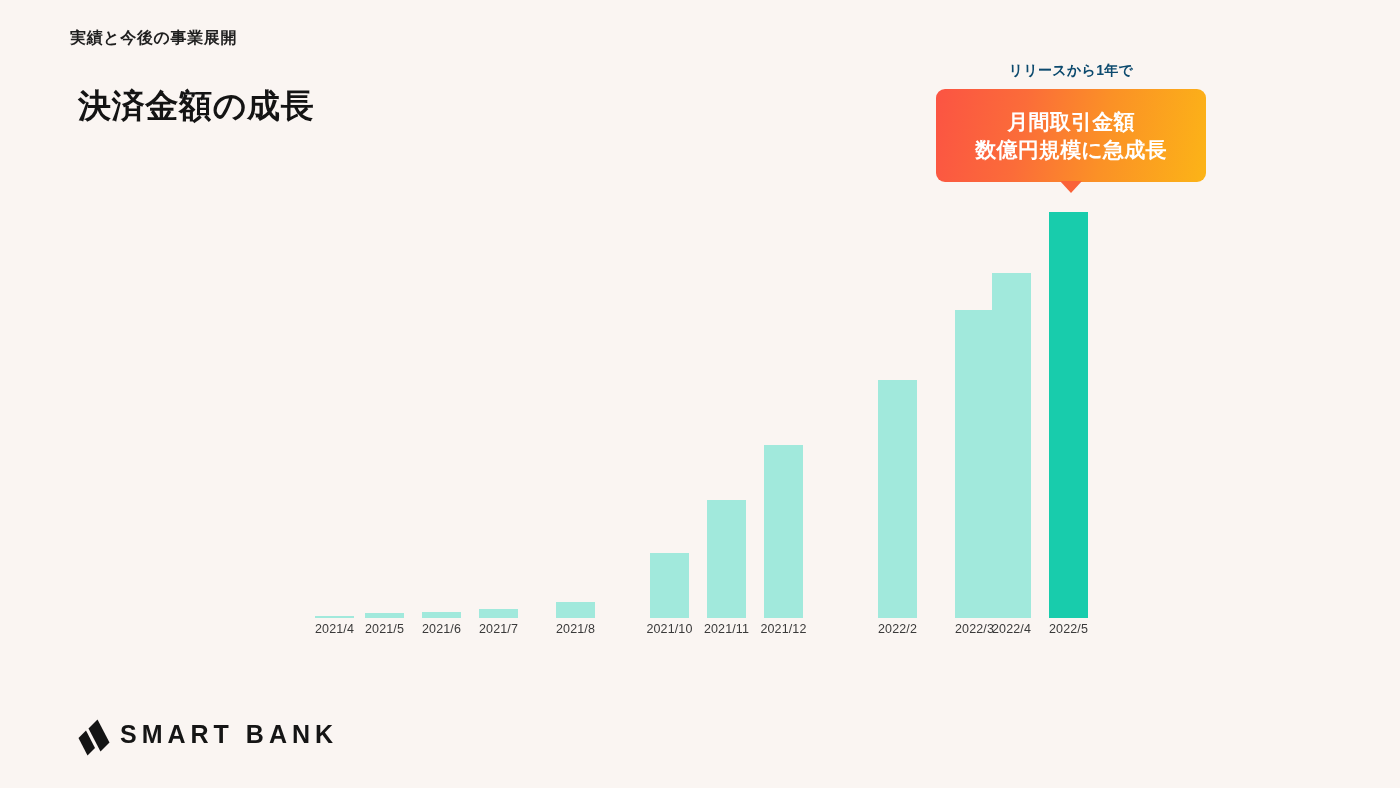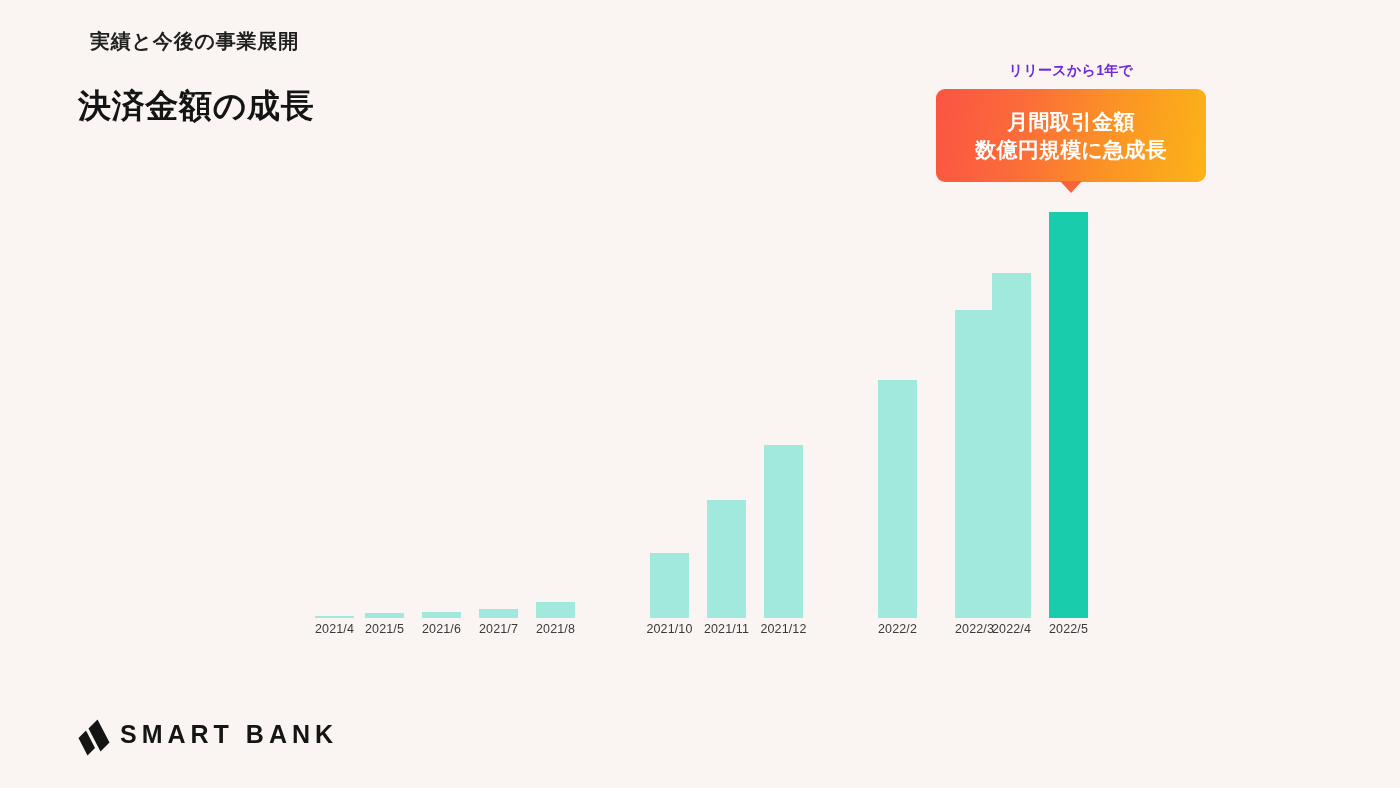--- a/index.html
+++ b/index.html
@@ -12,23 +12,23 @@
     background: #faf5f2;
     font-family: "Liberation Sans", "DejaVu Sans", sans-serif;
     color: #1a1a1a;
     overflow: hidden;
     position: relative;
   }
 
   
   .eyebrow {
     position: absolute;
-    left: 90px;
+    left: 70px;
     top: 28px;
-    font-size: 20px;
+    font-size: 16px;
     font-weight: bold;
     letter-spacing: 0.04em;
     color: #1f1f1f;
   }
   .page-title {
     position: absolute;
     left: 78px;
     top: 84px;
     font-size: 33px;
     font-weight: bold;
@@ -40,21 +40,21 @@
   .callout-wrap {
     position: absolute;
     left: 936px;
     top: 62px;
     width: 270px;
   }
   .callout-kicker {
     text-align: center;
     font-size: 14px;
     font-weight: bold;
-    color: #6d28d9;
+    color: #0c4a6e;
     letter-spacing: 0.02em;
     margin-bottom: 9px;
   }
   .callout-box {
     position: relative;
     width: 270px;
     height: 93px;
     border-radius: 9px;
     background: linear-gradient(100deg, #fb5443 0%, #fb6c39 32%, #fb9126 62%, #fcb417 100%);
     display: flex;
@@ -158,21 +158,21 @@
       <div class="bar-label">2021/5</div>
     </div>
     <div class="bar-col" style="left: 422px;">
       <div class="bar" style="height: 6px;"></div>
       <div class="bar-label">2021/6</div>
     </div>
     <div class="bar-col" style="left: 479px;">
       <div class="bar" style="height: 9px;"></div>
       <div class="bar-label">2021/7</div>
     </div>
-    <div class="bar-col" style="left: 536px;">
+    <div class="bar-col" style="left: 556px;">
       <div class="bar" style="height: 16px;"></div>
       <div class="bar-label">2021/8</div>
     </div>
     <div class="bar-col" style="left: 650px;">
       <div class="bar" style="height: 65px;"></div>
       <div class="bar-label">2021/10</div>
     </div>
     <div class="bar-col" style="left: 707px;">
       <div class="bar" style="height: 118px;"></div>
       <div class="bar-label">2021/11</div>

